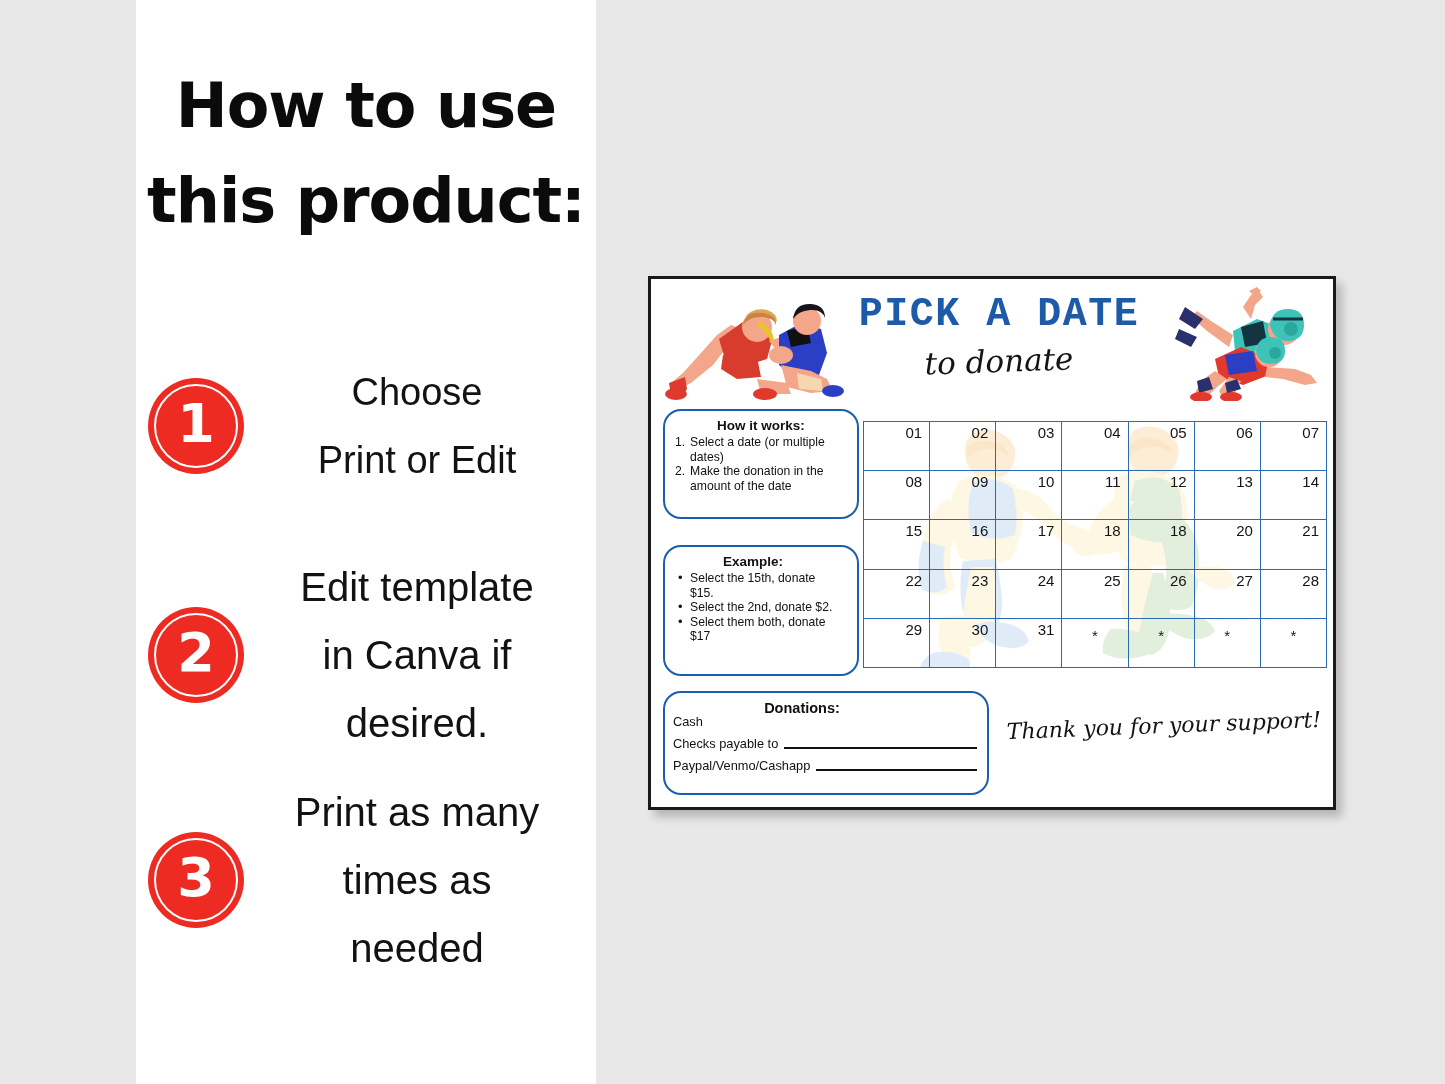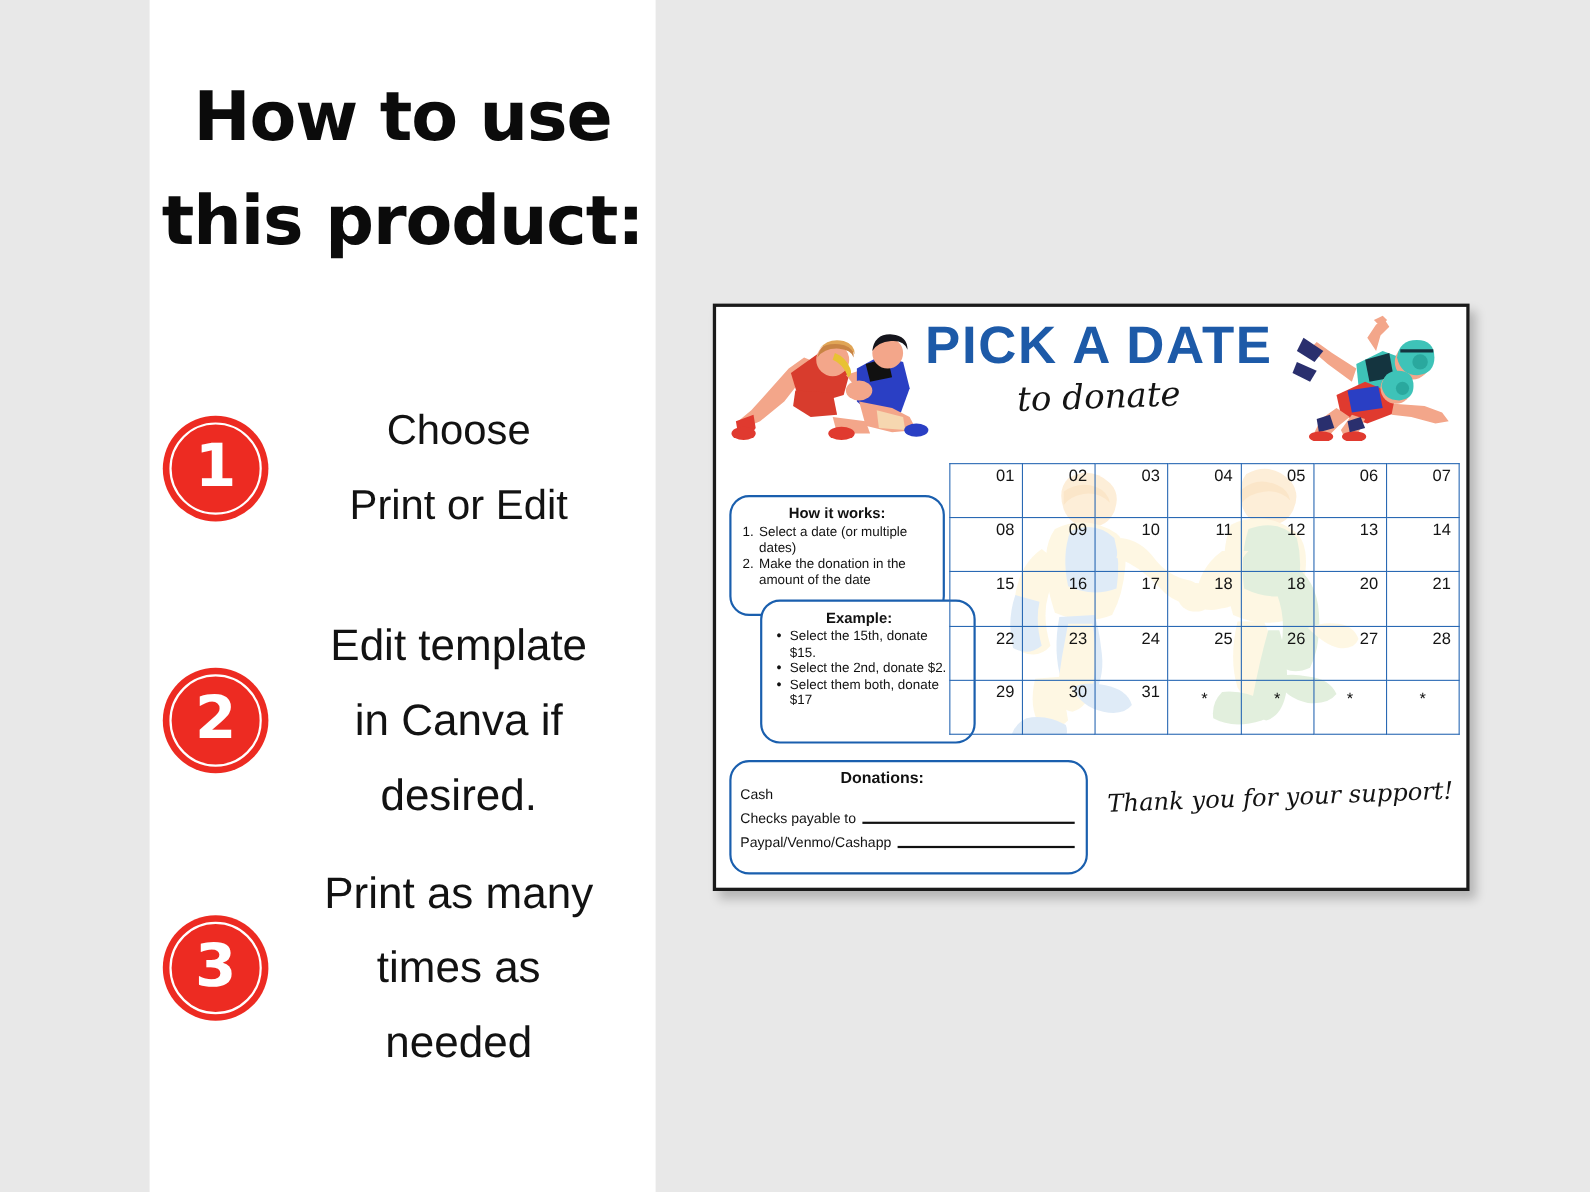--- a/index.html
+++ b/index.html
@@ -115,23 +115,23 @@
     width: 688px; height: 122px;
   }
 
   #title-block {
     position: absolute;
     left: 188px; top: 12px;
     width: 320px;
     text-align: center;
   }
   #title-main {
-    font-family: Liberation Sans, sans-serif;
+    font-family: Liberation Mono, monospace;
     font-weight: 700;
-    font-size: 48px;
+    font-size: 40px;
     letter-spacing: 1.5px;
     line-height: 48px;
     color: #1d5aa8;
     text-transform: uppercase;
   }
   #title-sub {
     margin-top: 2px;
     font-family: "DejaVu Serif", serif;
     font-style: italic;
     font-weight: 400;
@@ -152,27 +152,25 @@
     border: 2px solid #1a5fae;
     border-radius: 18px;
     background: #ffffff;
     font-family: "Liberation Sans", sans-serif;
     color: #111;
   }
   #how-it-works {
     left: 12px; top: 130px;
     width: 196px; height: 110px;
     padding: 6px 8px 4px 8px;
-    margin-top: 41px;
   }
   #example-box {
     left: 12px; top: 266px;
     width: 196px; height: 131px;
     padding: 6px 24px 4px 8px;
-    margin-left: 28px;
   }
   .info-title {
     text-align: center;
     font-weight: 700;
     font-size: 13.5px;
     line-height: 17px;
     margin-bottom: 1px;
   }
   .info-list { list-style: none; }
   .info-list li {

